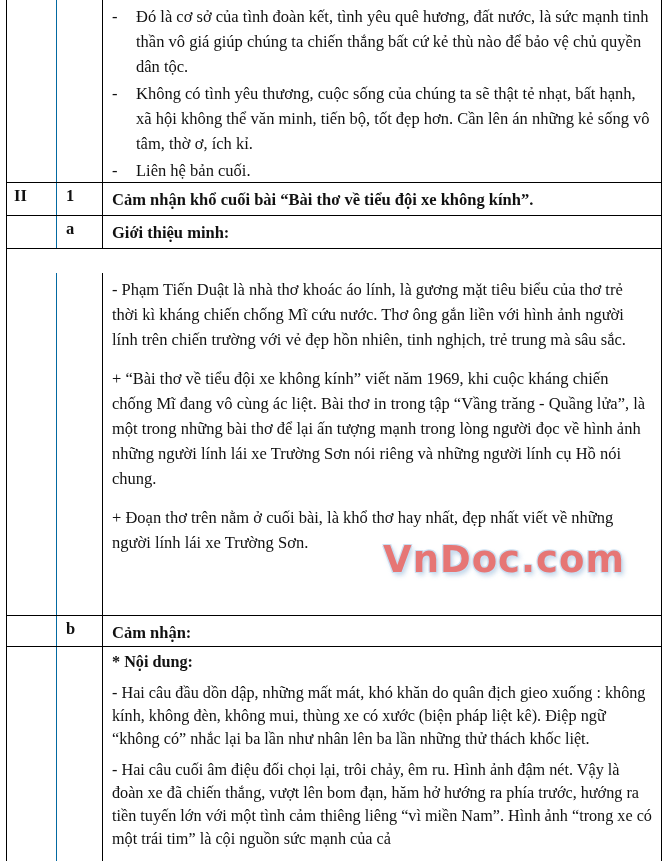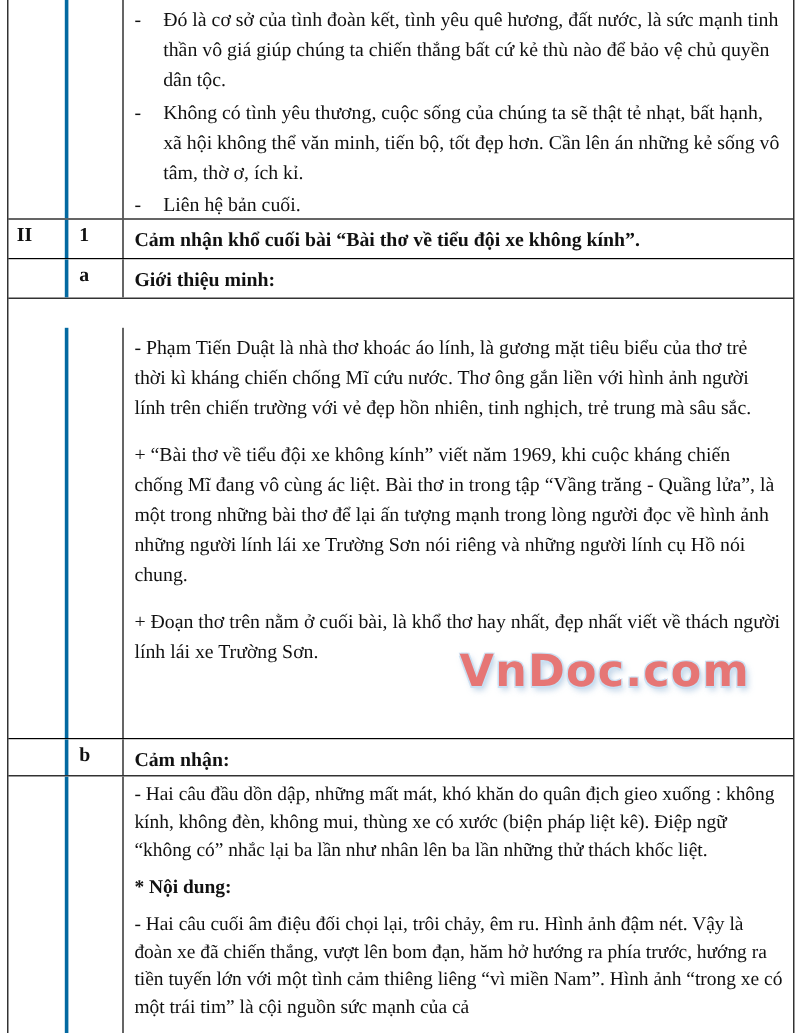--- a/index.html
+++ b/index.html
@@ -33,21 +33,21 @@
   }
   .r0 { height: 183px; }
   .r1 { height: 33px; }
   .r2 { height: 33px; }
   .r3 { height: 343px; margin-top: 24px; }
   .r4 { height: 31px; }
   .r5 { height: 228px; }
   .c1 {
     width: 50px;
     flex: none;
-    border-right: 3px solid #0369a1;
+    border-right: 1px solid #0369a1;
     box-sizing: border-box;
     padding: 3px 0 0 7px;
     font-weight: bold;
   }
   .c2 {
     width: 46px;
     flex: none;
     border-right: 1px solid #000;
     box-sizing: border-box;
     padding: 3px 0 0 9px;
@@ -130,35 +130,35 @@
     <div class="c2">a</div>
     <div class="c3 bold">Giới thiệu minh:</div>
   </div>
 
   <div class="row r3">
     <div class="c1"></div>
     <div class="c2"></div>
     <div class="c3">
       <p class="para">- Phạm Tiến Duật là nhà thơ khoác áo lính, là gương mặt tiêu biểu của thơ trẻ thời kì kháng chiến chống Mĩ cứu nước. Thơ ông gắn liền với hình ảnh người lính trên chiến trường với vẻ đẹp hồn nhiên, tinh nghịch, trẻ trung mà sâu sắc.</p>
       <p class="para">+ “Bài thơ về tiểu đội xe không kính” viết năm 1969, khi cuộc kháng chiến chống Mĩ đang vô cùng ác liệt. Bài thơ in trong tập “Vầng trăng - Quầng lửa”, là một trong những bài thơ để lại ấn tượng mạnh trong lòng người đọc về hình ảnh những người lính lái xe Trường Sơn nói riêng và những người lính cụ Hồ nói chung.</p>
-      <p class="para">+ Đoạn thơ trên nằm ở cuối bài, là khổ thơ hay nhất, đẹp nhất viết về thách người lính lái xe Trường Sơn.</p>
+      <p class="para">+ Đoạn thơ trên nằm ở cuối bài, là khổ thơ hay nhất, đẹp nhất viết về những người lính lái xe Trường Sơn.</p>
     </div>
   </div>
 
   <div class="row r4">
     <div class="c1"></div>
     <div class="c2">b</div>
     <div class="c3 bold">Cảm nhận:</div>
   </div>
 
   <div class="row r5">
     <div class="c1"></div>
     <div class="c2"></div>
     <div class="c3 tight">
+      <p class="para bold">* Nội dung:</p>
       <p class="para">- Hai câu đầu dồn dập, những mất mát, khó khăn do quân địch gieo xuống : không kính, không đèn, không mui, thùng xe có xước (biện pháp liệt kê). Điệp ngữ “không có” nhắc lại ba lần như nhân lên ba lần những thử thách khốc liệt.</p>
-      <p class="para bold">* Nội dung:</p>
       <p class="para"><span>- Hai câu cuối âm điệu đối chọi lại, trôi chảy, êm ru. Hình ảnh đậm nét. Vậy là đoàn xe đã chiến thắng, vượt lên bom đạn, hăm hở hướng ra phía trước, hướng ra tiền tuyến lớn với một tình cảm thiêng liêng </span><span class="it">“vì miền Nam”</span><span>. Hình ảnh </span><span class="it">“trong xe có một trái tim”</span><span> là cội nguồn sức mạnh của cả</span></p>
     </div>
   </div>
 
 </div>
 
 <div class="watermark">VnDoc.com</div>
 
 </body></html>

